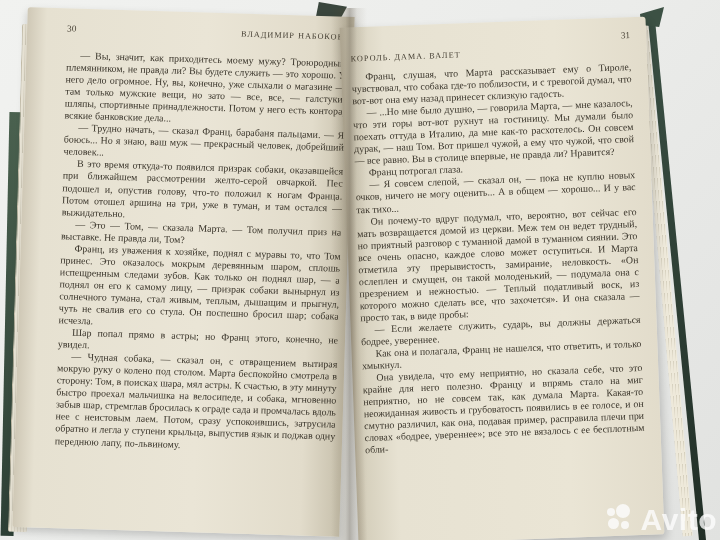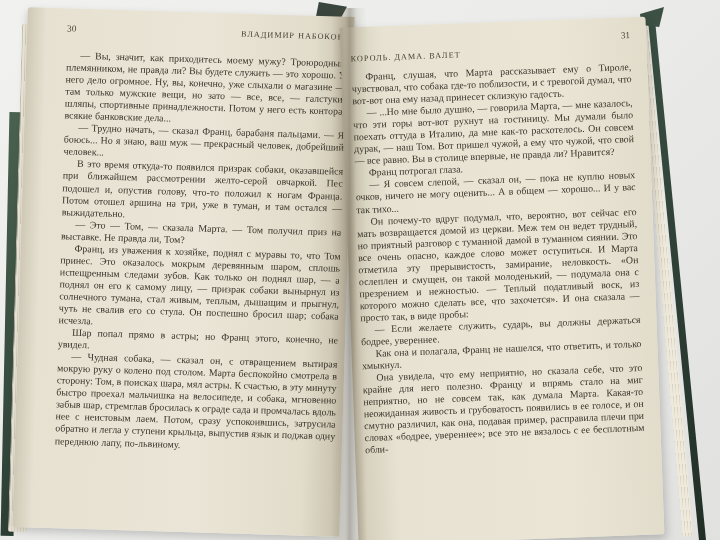--- a/index.html
+++ b/index.html
@@ -113,14 +113,23 @@
         <p class="para">— Я совсем слепой, — сказал он, — пока не куплю новых очков, ничего не могу оценить... А в общем — хорошо... И у вас так тихо...</p>
         <p class="para">Он почему-то вдруг подумал, что, вероятно, вот сейчас его мать возвращается домой из церкви. Меж тем он ведет трудный, но приятный разговор с туманной дамой в туманном сиянии. Это все очень опасно, каждое слово может оступиться. И Марта отметила эту прерывистость, замирание, неловкость. «Он ослеплен и смущен, он такой молоденький, — подумала она с презрением и нежностью. — Теплый податливый воск, из которого можно сделать все, что захочется». И она сказала — просто так, в виде пробы:</p>
         <p class="para">— Если желаете служить, сударь, вы должны держаться бодрее, увереннее.</p>
         <p class="para">Как она и полагала, Франц не нашелся, что ответить, и только хмыкнул.</p>
         <p class="para">Она увидела, что ему неприятно, но сказала себе, что это крайне для него полезно. Францу и впрямь стало на миг неприятно, но не совсем так, как думала Марта. Какая-то неожиданная живость и грубоватость появились в ее голосе, и он смутно различил, как она, подавая пример, расправила плечи при словах «бодрее, увереннее»; все это не вязалось с ее бесплотным обли-</p>
       </div>
   </div>
 
   <div class="gutter"></div>
 
+  <div class="watermark">
+    <span class="dots">
+      <span class="dot d1"></span>
+        <span class="dot d2"></span>
+      <span class="dot d3"></span>
+        <span class="dot d4"></span>
+    </span>
+    <span class="wm-text">Avito</span>
+  </div>
 
 </div>
 
 </body></html>

